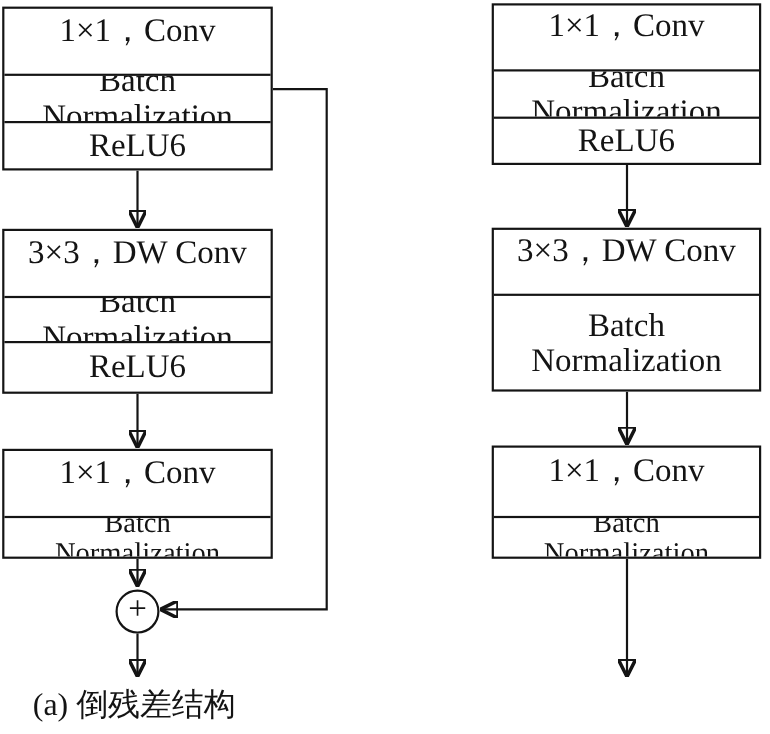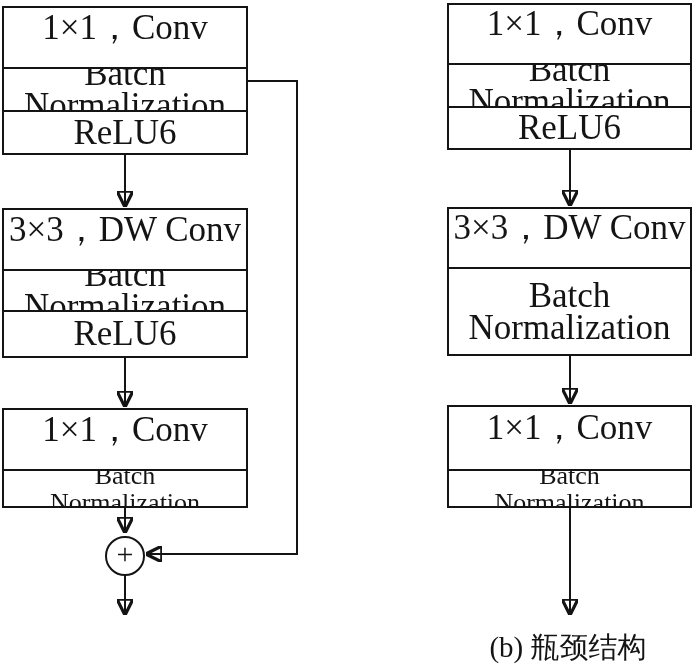--- a/index.html
+++ b/index.html
@@ -35,21 +35,21 @@
     background: #ffffff;
     display: flex;
     flex-direction: column;
   }
   .row {
     display: flex;
     align-items: center;
     justify-content: center;
     text-align: center;
     white-space: pre-line;
-    font-size: 35px;
+    font-size: 30px;
     line-height: 32px;
     overflow: hidden;
   }
   .row + .row {
     border-top: 2px solid #141414;
   }
   .row.grow { flex: 1 1 auto; margin-top: 20px; }
   .block.compact .row.grow { line-height: 27px; font-size: 26px; }
   .sum-node {
     position: absolute;
@@ -118,35 +118,35 @@
   <div class="block compact" style="left:2px; top:408px; width:246px; height:100px">
     <div class="row" style="flex:0 0 39px">1×1，Conv</div>
     <div class="row grow">Batch
 Normalization</div>
   </div>
 
   <div class="sum-node">
     <span>+</span>
   </div>
 
+  <div class="caption caption-a">(a) 倒残差结构</div>
 
   <div class="block" style="left:447px; top:3px; width:245px; height:147px">
     <div class="row" style="flex:0 0 38px">1×1，Conv</div>
     <div class="row grow">Batch
 Normalization</div>
     <div class="row" style="flex:0 0 40px">ReLU6</div>
   </div>
 
   <div class="block" style="left:447px; top:207px; width:245px; height:149px">
     <div class="row" style="flex:0 0 38px">3×3，DW Conv</div>
     <div class="row grow">Batch
 Normalization</div>
   </div>
 
   <div class="block compact" style="left:447px; top:405px; width:245px; height:103px">
     <div class="row" style="flex:0 0 42px">1×1，Conv</div>
     <div class="row grow">Batch
 Normalization</div>
   </div>
 
-  <div class="caption caption-b">(b) 瓶颈结构</div>
 
 </div>
 
 </body></html>

